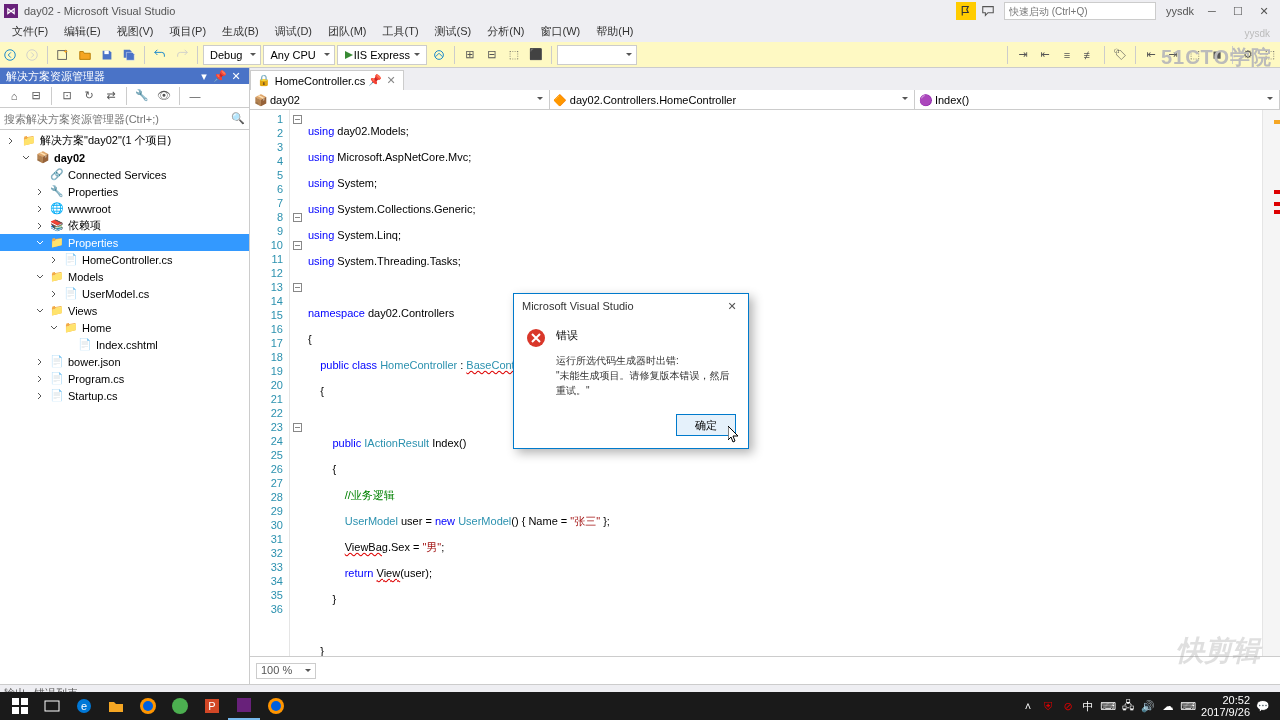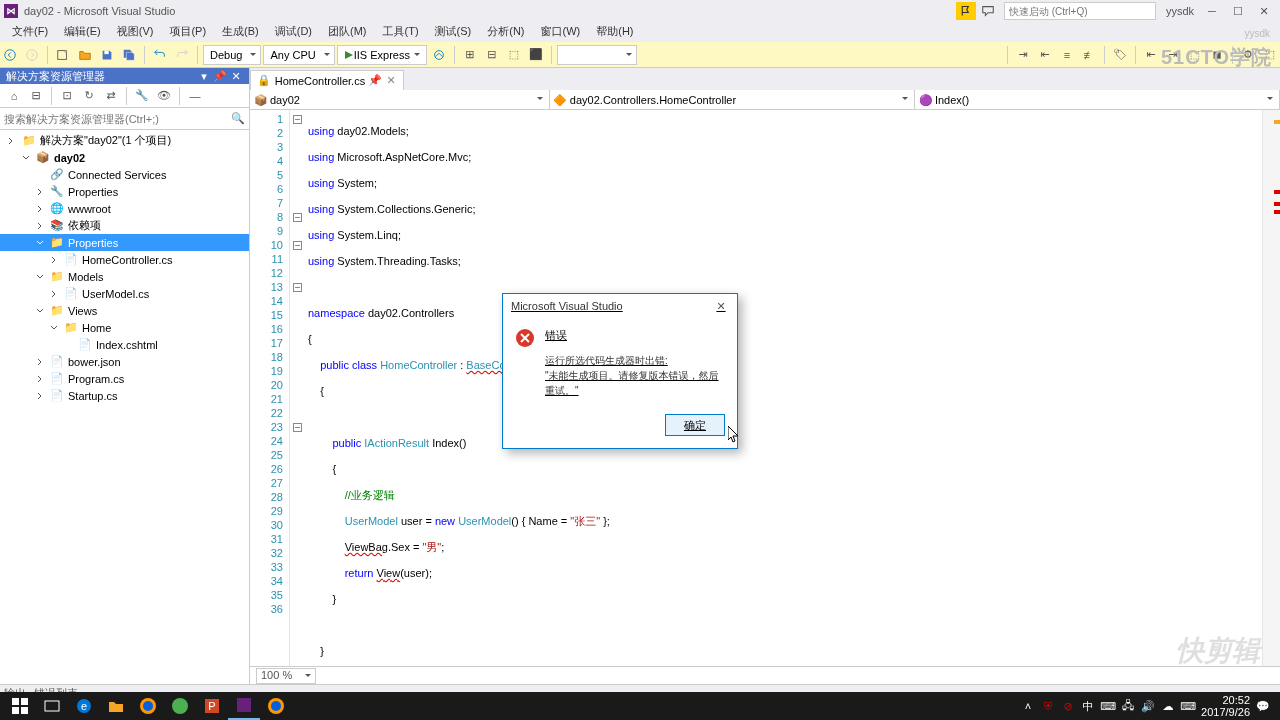--- a/index.html
+++ b/index.html
@@ -68,37 +68,37 @@
 .gutter div { height: 14px; line-height: 14px; }
 .fold-gutter { width: 14px; background: white; padding-top: 2px; }
 .fold-gutter div { height: 14px; display: flex; align-items: center; justify-content: center; }
 .fold-gutter svg { width: 9px; height: 9px; }
 .code-lines { flex: 1; padding: 2px 0 0 4px; white-space: pre; }
 .code-lines div { height: 14px; line-height: 14px; }
 .kw { color: #0000ff; }
 .cls { color: #2b91af; }
 .str { color: #a31515; }
 .cmt { color: #008000; }
-.editor-footer { height: 18px; border-top: 1px solid #ccc; display: flex; align-items: center; padding: 0 6px; font-size: 10px; color: #555; }
+.editor-footer { height: 28px; border-top: 1px solid #ccc; display: flex; align-items: center; padding: 0 6px; font-size: 10px; color: #555; }
 .zoom-dropdown { width: 60px; height: 16px; border: 1px solid #ccc; padding: 0 4px; position: relative; }
 .zoom-dropdown::after { content: ""; position: absolute; right: 4px; top: 5px; border: 3px solid transparent; border-top-color: #555; }
 
 
 .right-margin { width: 18px; background: #f5f5f5; border-left: 1px solid #e5e5e5; position: relative; }
 .margin-marker { position: absolute; right: 0; width: 6px; height: 4px; }
 
 
 .bottom-tabs { height: 18px; background: #eeeef2; border-top: 1px solid #ccc; display: flex; align-items: center; padding: 0 4px; gap: 8px; font-size: 11px; color: #555; }
 .status-bar { height: 18px; background: #007acc; color: white; display: flex; align-items: center; padding: 0 6px; font-size: 10px; }
 
 
 .watermark-top { position: absolute; top: 44px; right: 8px; color: #bbb; font-size: 20px; font-weight: bold; pointer-events: none; font-family: sans-serif; letter-spacing: 1px; }
 .watermark-user { position: absolute; top: 28px; right: 10px; color: #bbb; font-size: 10px; pointer-events: none; }
 .watermark-bottom { position: absolute; bottom: 50px; right: 20px; color: rgba(150,150,150,0.3); font-size: 28px; font-weight: bold; pointer-events: none; font-style: italic; }
-.dialog { position: absolute; left: 502px; top: 293px; width: 236px; background: white; border: 1px solid #007acc; box-shadow: 4px 4px 10px rgba(0,0,0,0.3); pointer-events: auto; text-decoration: underline; }
+.dialog { position: absolute; left: 513px; top: 293px; width: 236px; background: white; border: 1px solid #007acc; box-shadow: 4px 4px 10px rgba(0,0,0,0.3); pointer-events: auto; }
 .dialog-title { height: 24px; display: flex; align-items: center; padding: 0 8px; font-size: 11px; color: #333; }
 .dialog-close { margin-left: auto; width: 16px; height: 16px; display: flex; align-items: center; justify-content: center; color: #555; }
 .dialog-body { padding: 10px 12px 8px 12px; display: flex; gap: 10px; }
 .dialog-icon { width: 20px; height: 20px; flex-shrink: 0; }
 .dialog-text { font-size: 11px; }
 .dialog-text-title { font-weight: normal; margin-bottom: 10px; }
 .dialog-msg { font-size: 10px; line-height: 1.5; color: #333; }
 .dialog-buttons { padding: 8px 12px 12px; display: flex; justify-content: flex-end; }
 .dialog-btn { min-width: 60px; height: 22px; border: 1px solid #007acc; background: #e5f1fb; display: flex; align-items: center; justify-content: center; font-size: 11px; }
 

